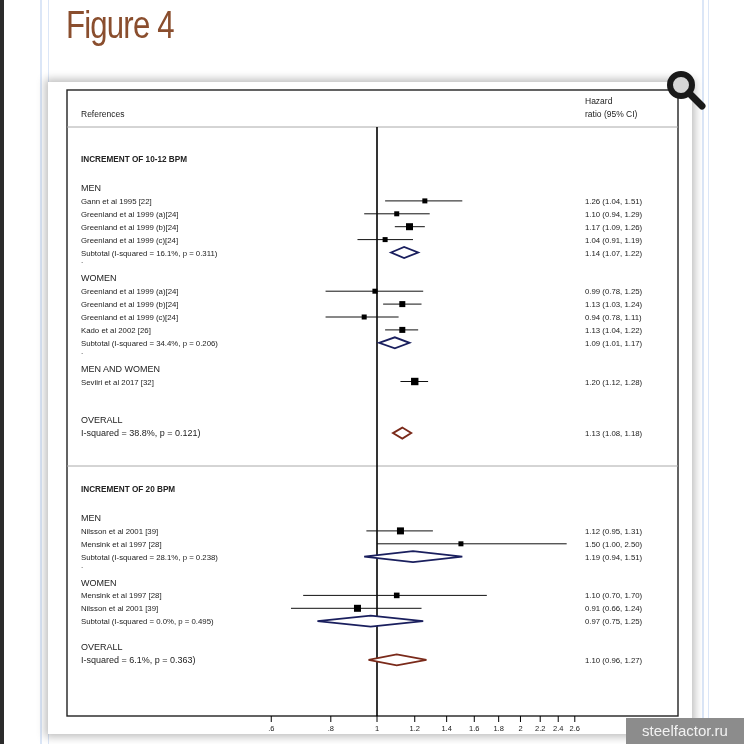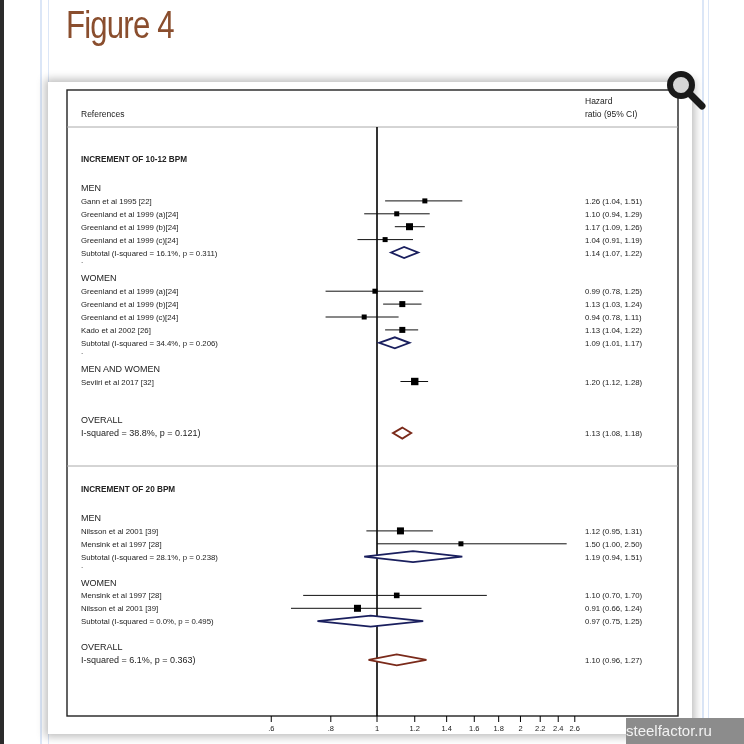--- a/index.html
+++ b/index.html
@@ -3,21 +3,21 @@
 <meta charset="utf-8">
 <style>
   html, body { margin:0; padding:0; }
   body { width:744px; height:744px; background:#ffffff; position:relative; overflow:hidden; font-family:"Liberation Sans", sans-serif; }
   .left-dark { position:absolute; left:0; top:0; width:4px; height:744px; background:#2b2b2b; }
   .page-line { position:absolute; top:0; height:744px; width:2px; background:#dbe6f7; }
   .page-title { position:absolute; left:66px; top:4px; font-family:"Liberation Sans Narrow","Liberation Sans", sans-serif; font-size:38px; color:#8a4e2e; letter-spacing:-1px; transform:scaleX(0.82); transform-origin:left top; }
   .figure-card { position:absolute; left:48px; top:82px; width:644px; height:652px; background:#fff; box-shadow:0 0 8px 3px rgba(0,0,0,0.25); }
   svg#plot { position:absolute; left:0; top:0; }
   .zoom-icon { position:absolute; left:664px; top:68px; width:44px; height:44px; }
-  .watermark { position:absolute; left:626px; top:718px; width:118px; height:26px; background:#8c8c8c; color:#f2f2f2; font-size:15px; line-height:26px; text-align:left; }
+  .watermark { position:absolute; left:626px; top:718px; width:118px; height:26px; background:#8c8c8c; color:#f2f2f2; font-size:15px; line-height:26px; text-align:center; }
   .ft { font-family:"Liberation Sans", sans-serif; fill:#222; }
 </style>
 </head>
 <body>
 
 <div class="left-dark"></div>
 <div class="page-line" style="left:40px"></div>
 <div class="page-line" style="left:48px;width:1px"></div>
 <div class="page-line" style="left:702px"></div>
 <div class="page-line" style="left:708px;width:1px"></div>

